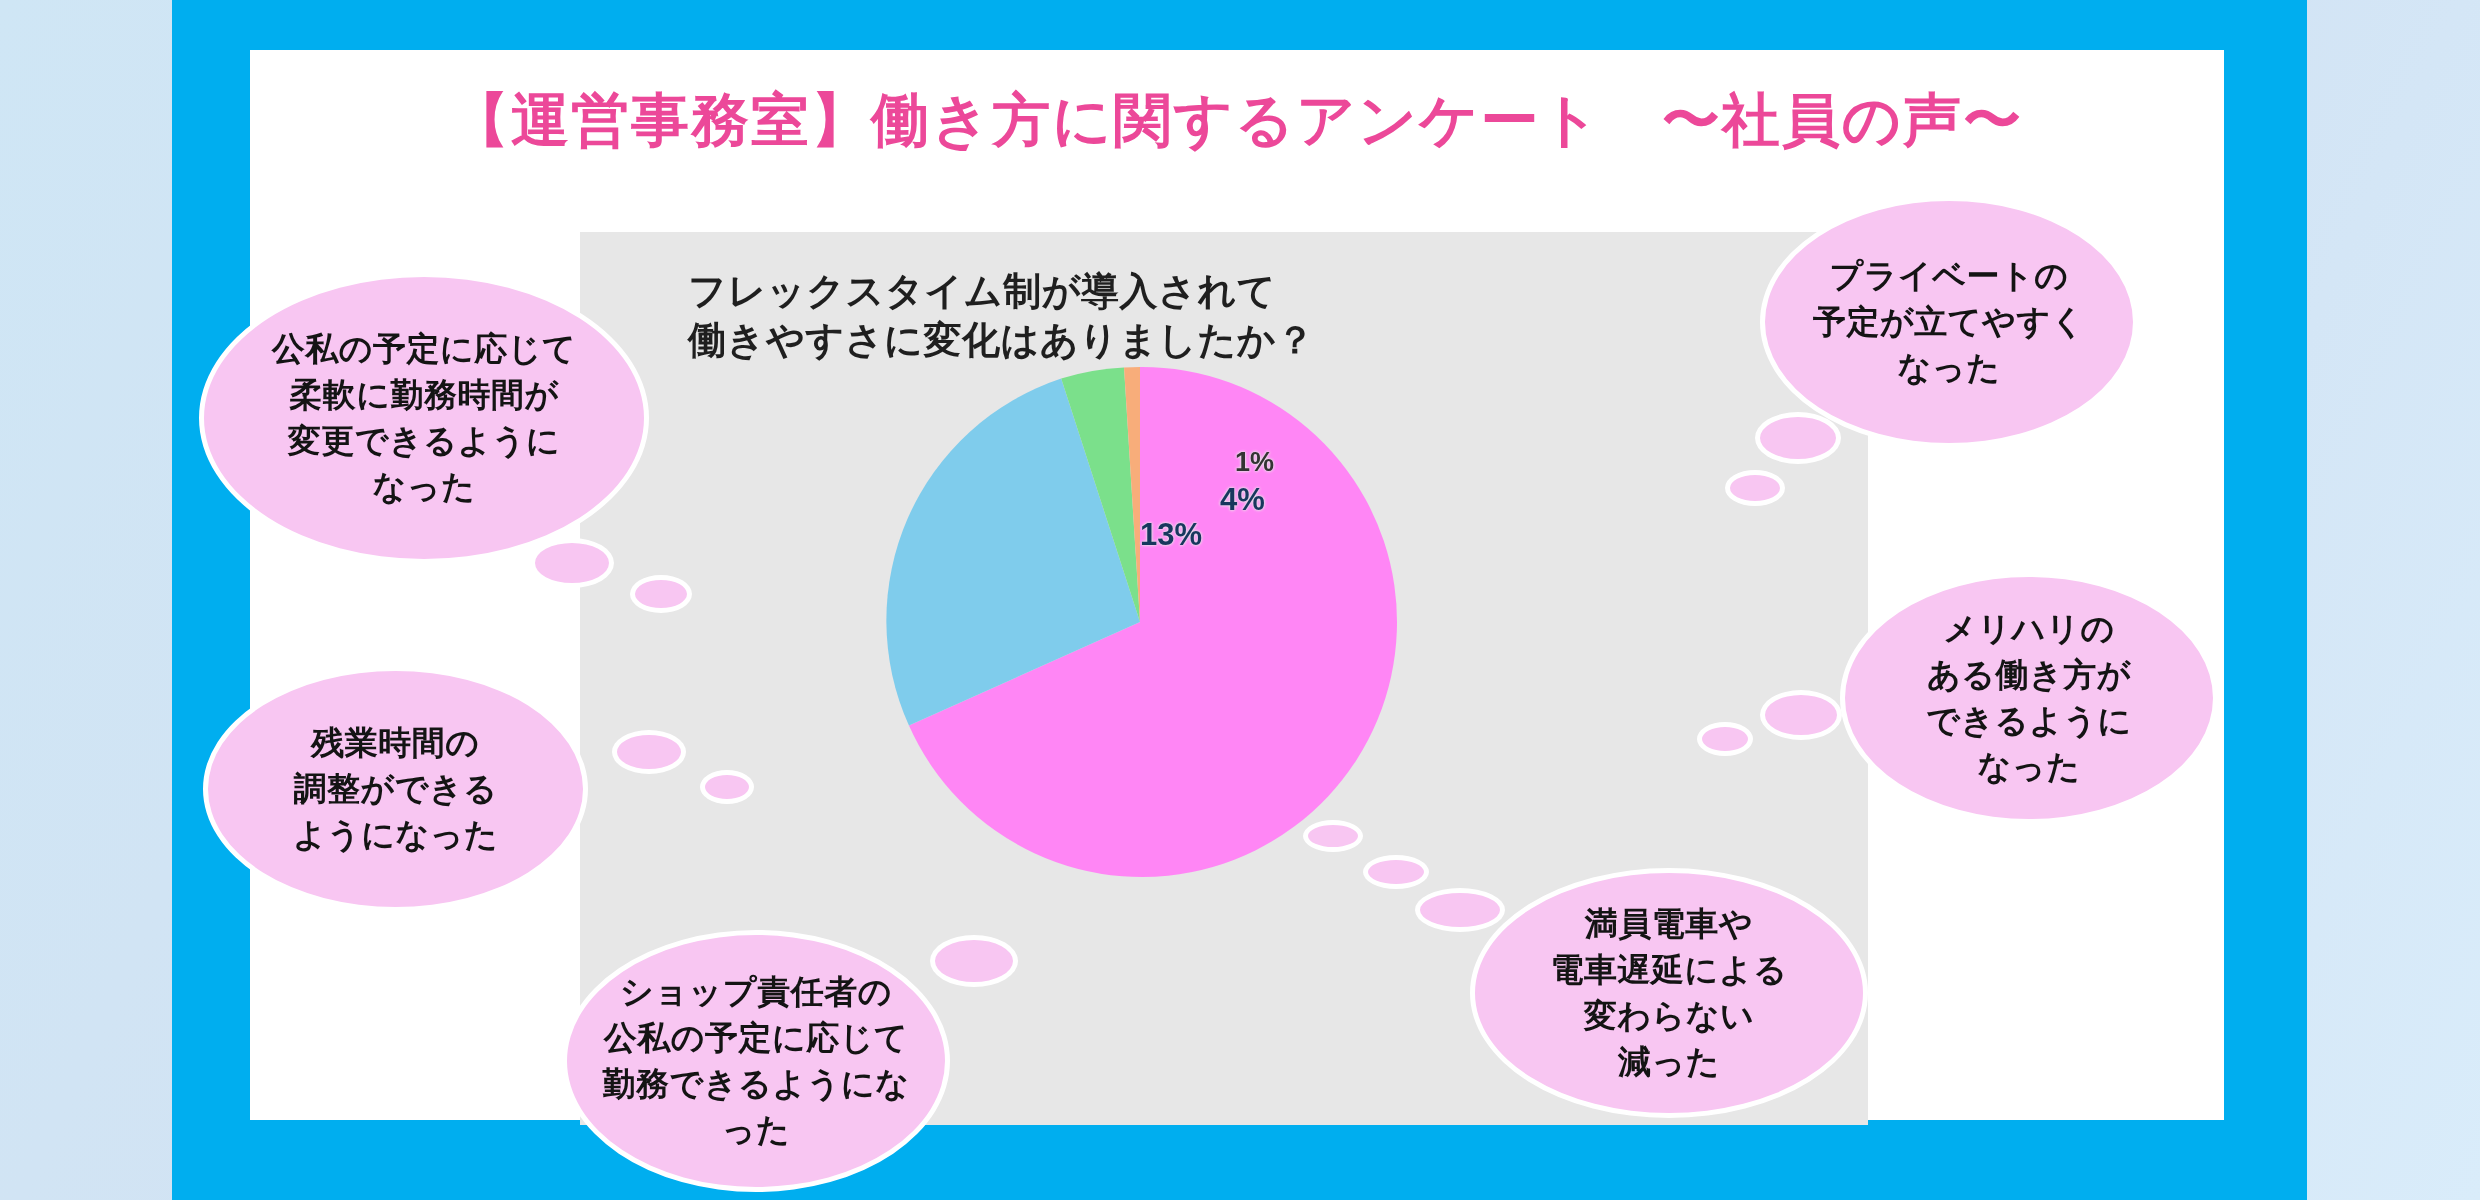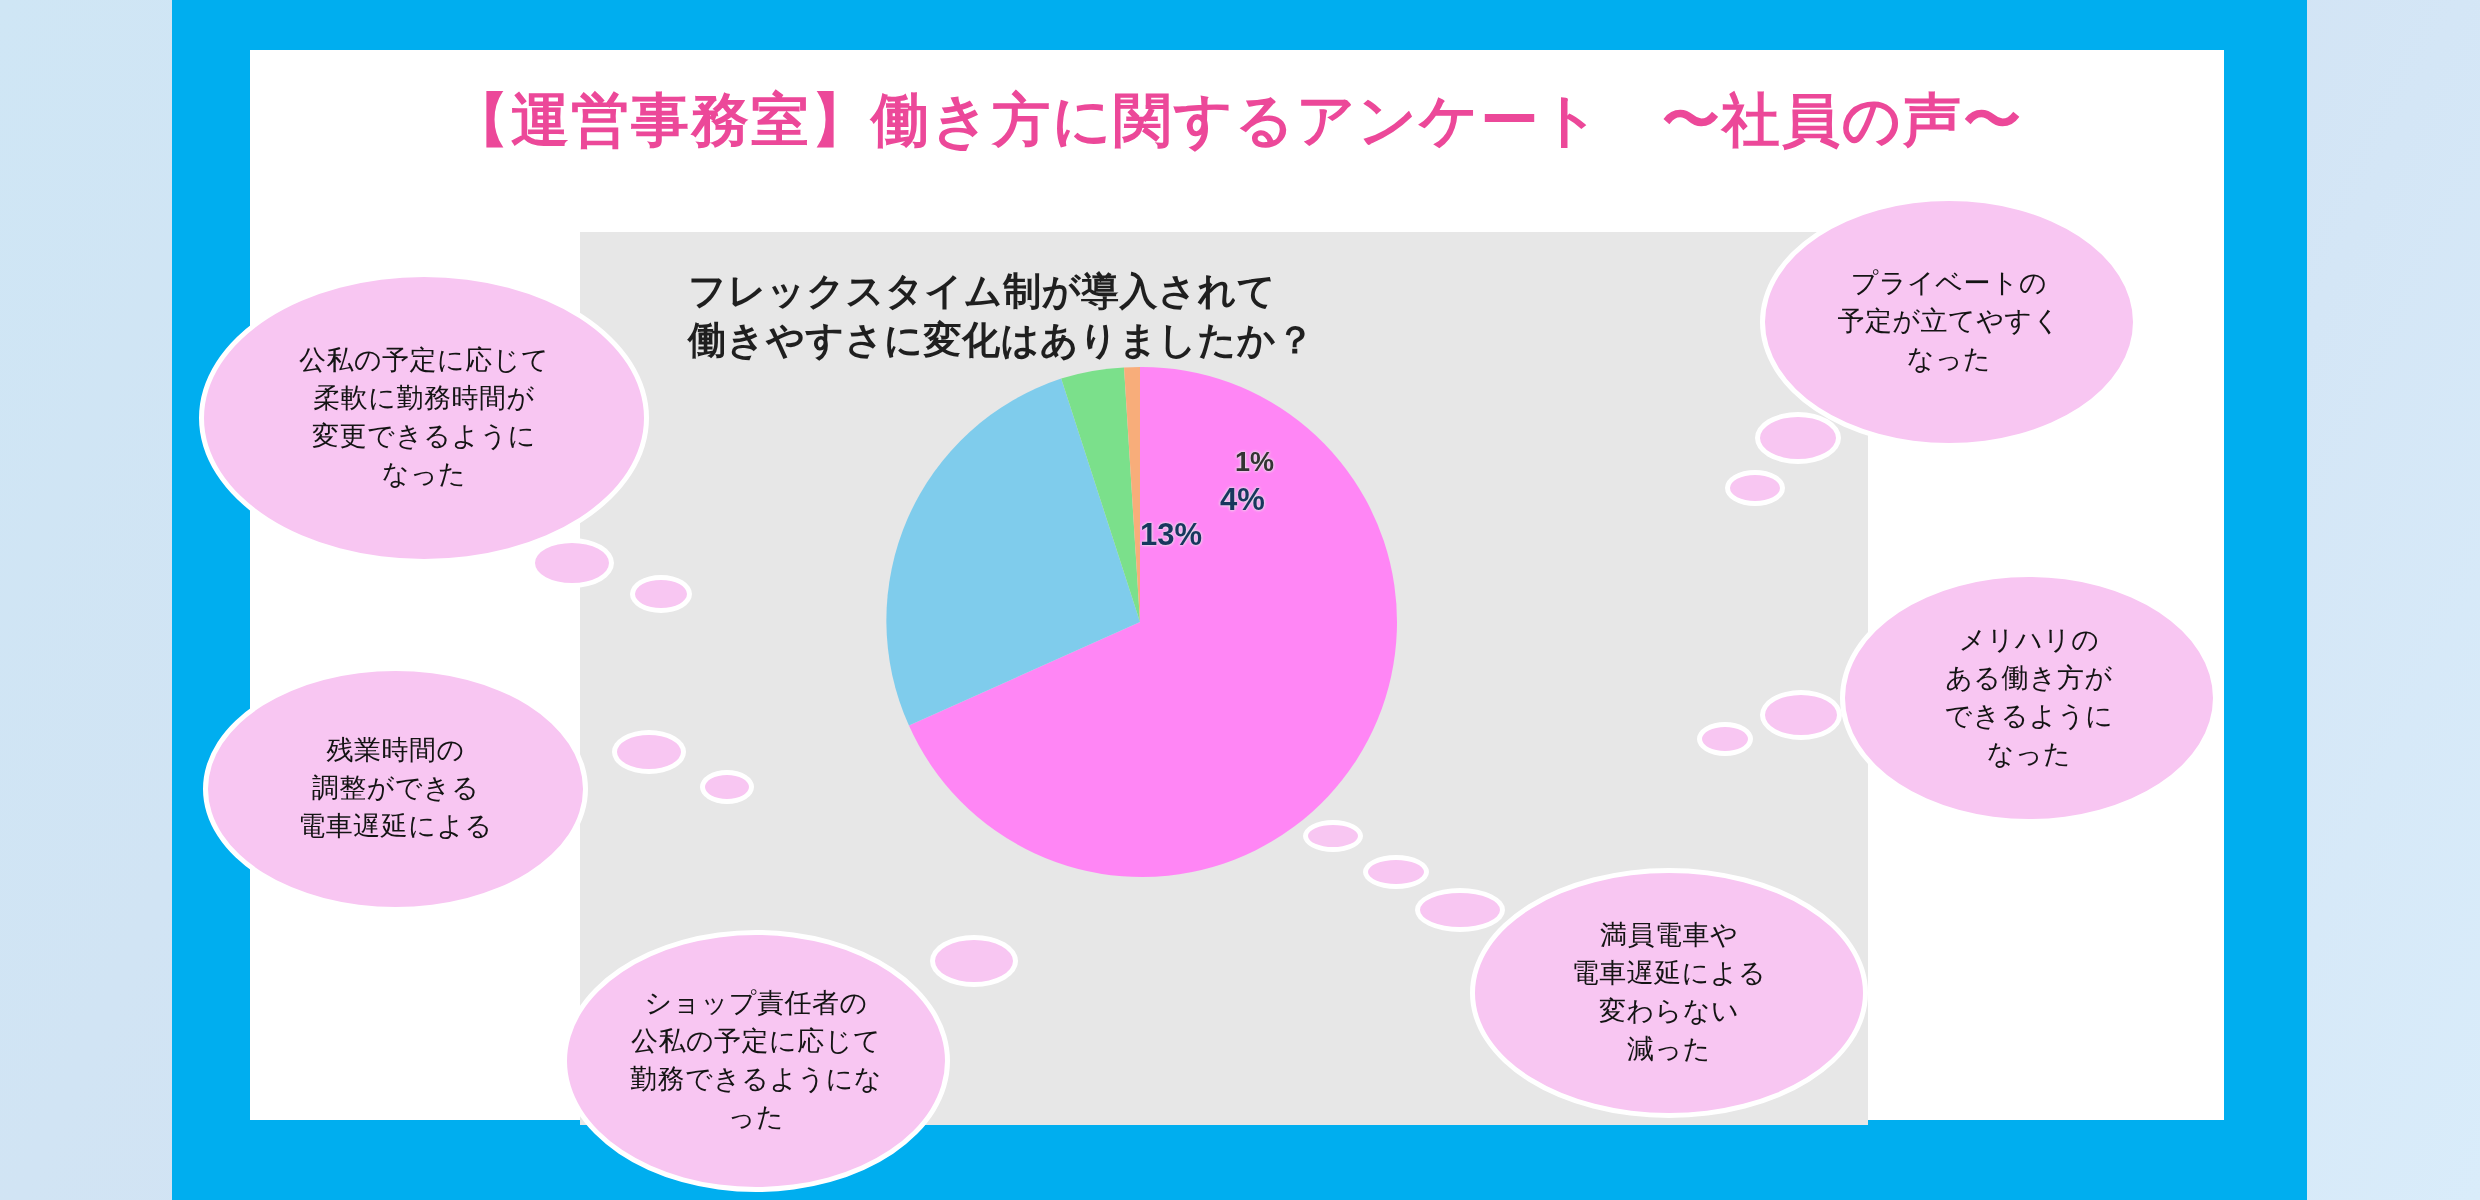--- a/index.html
+++ b/index.html
@@ -55,21 +55,21 @@
   
   .bubble{
     position:absolute;
     background:#f8c6f2;
     border:5px solid #ffffff;
     border-radius:50%;
     display:flex;align-items:center;justify-content:center;
     box-sizing:border-box;
   }
   .bubble-text{
-    font-size:27px;font-weight:400;color:#141414;
+    font-size:33px;font-weight:700;color:#141414;
     text-align:center;line-height:1.40;letter-spacing:0.5px;
     white-space:pre-line;
   }
   .tail{
     position:absolute;
     background:#f8c6f2;
     border:5px solid #ffffff;
     border-radius:50%;
     box-sizing:border-box;
   }
@@ -113,21 +113,21 @@
 柔軟に勤務時間が
 変更できるように
 なった</div>
 </div>
 
 <div class="tail" style="left:612px;top:730px;width:74px;height:44px;"></div>
 <div class="tail" style="left:700px;top:770px;width:54px;height:34px;"></div>
 <div class="bubble" style="left:203px;top:666px;width:385px;height:246px;">
   <div class="bubble-text">残業時間の
 調整ができる
-電車遅延による</div>
+ようになった</div>
 </div>
 
 <div class="tail" style="left:930px;top:935px;width:88px;height:52px;"></div>
 <div class="bubble" style="left:562px;top:930px;width:388px;height:262px;">
   <div class="bubble-text">ショップ責任者の
 公私の予定に応じて
 勤務できるようにな
 った</div>
 </div>
 

